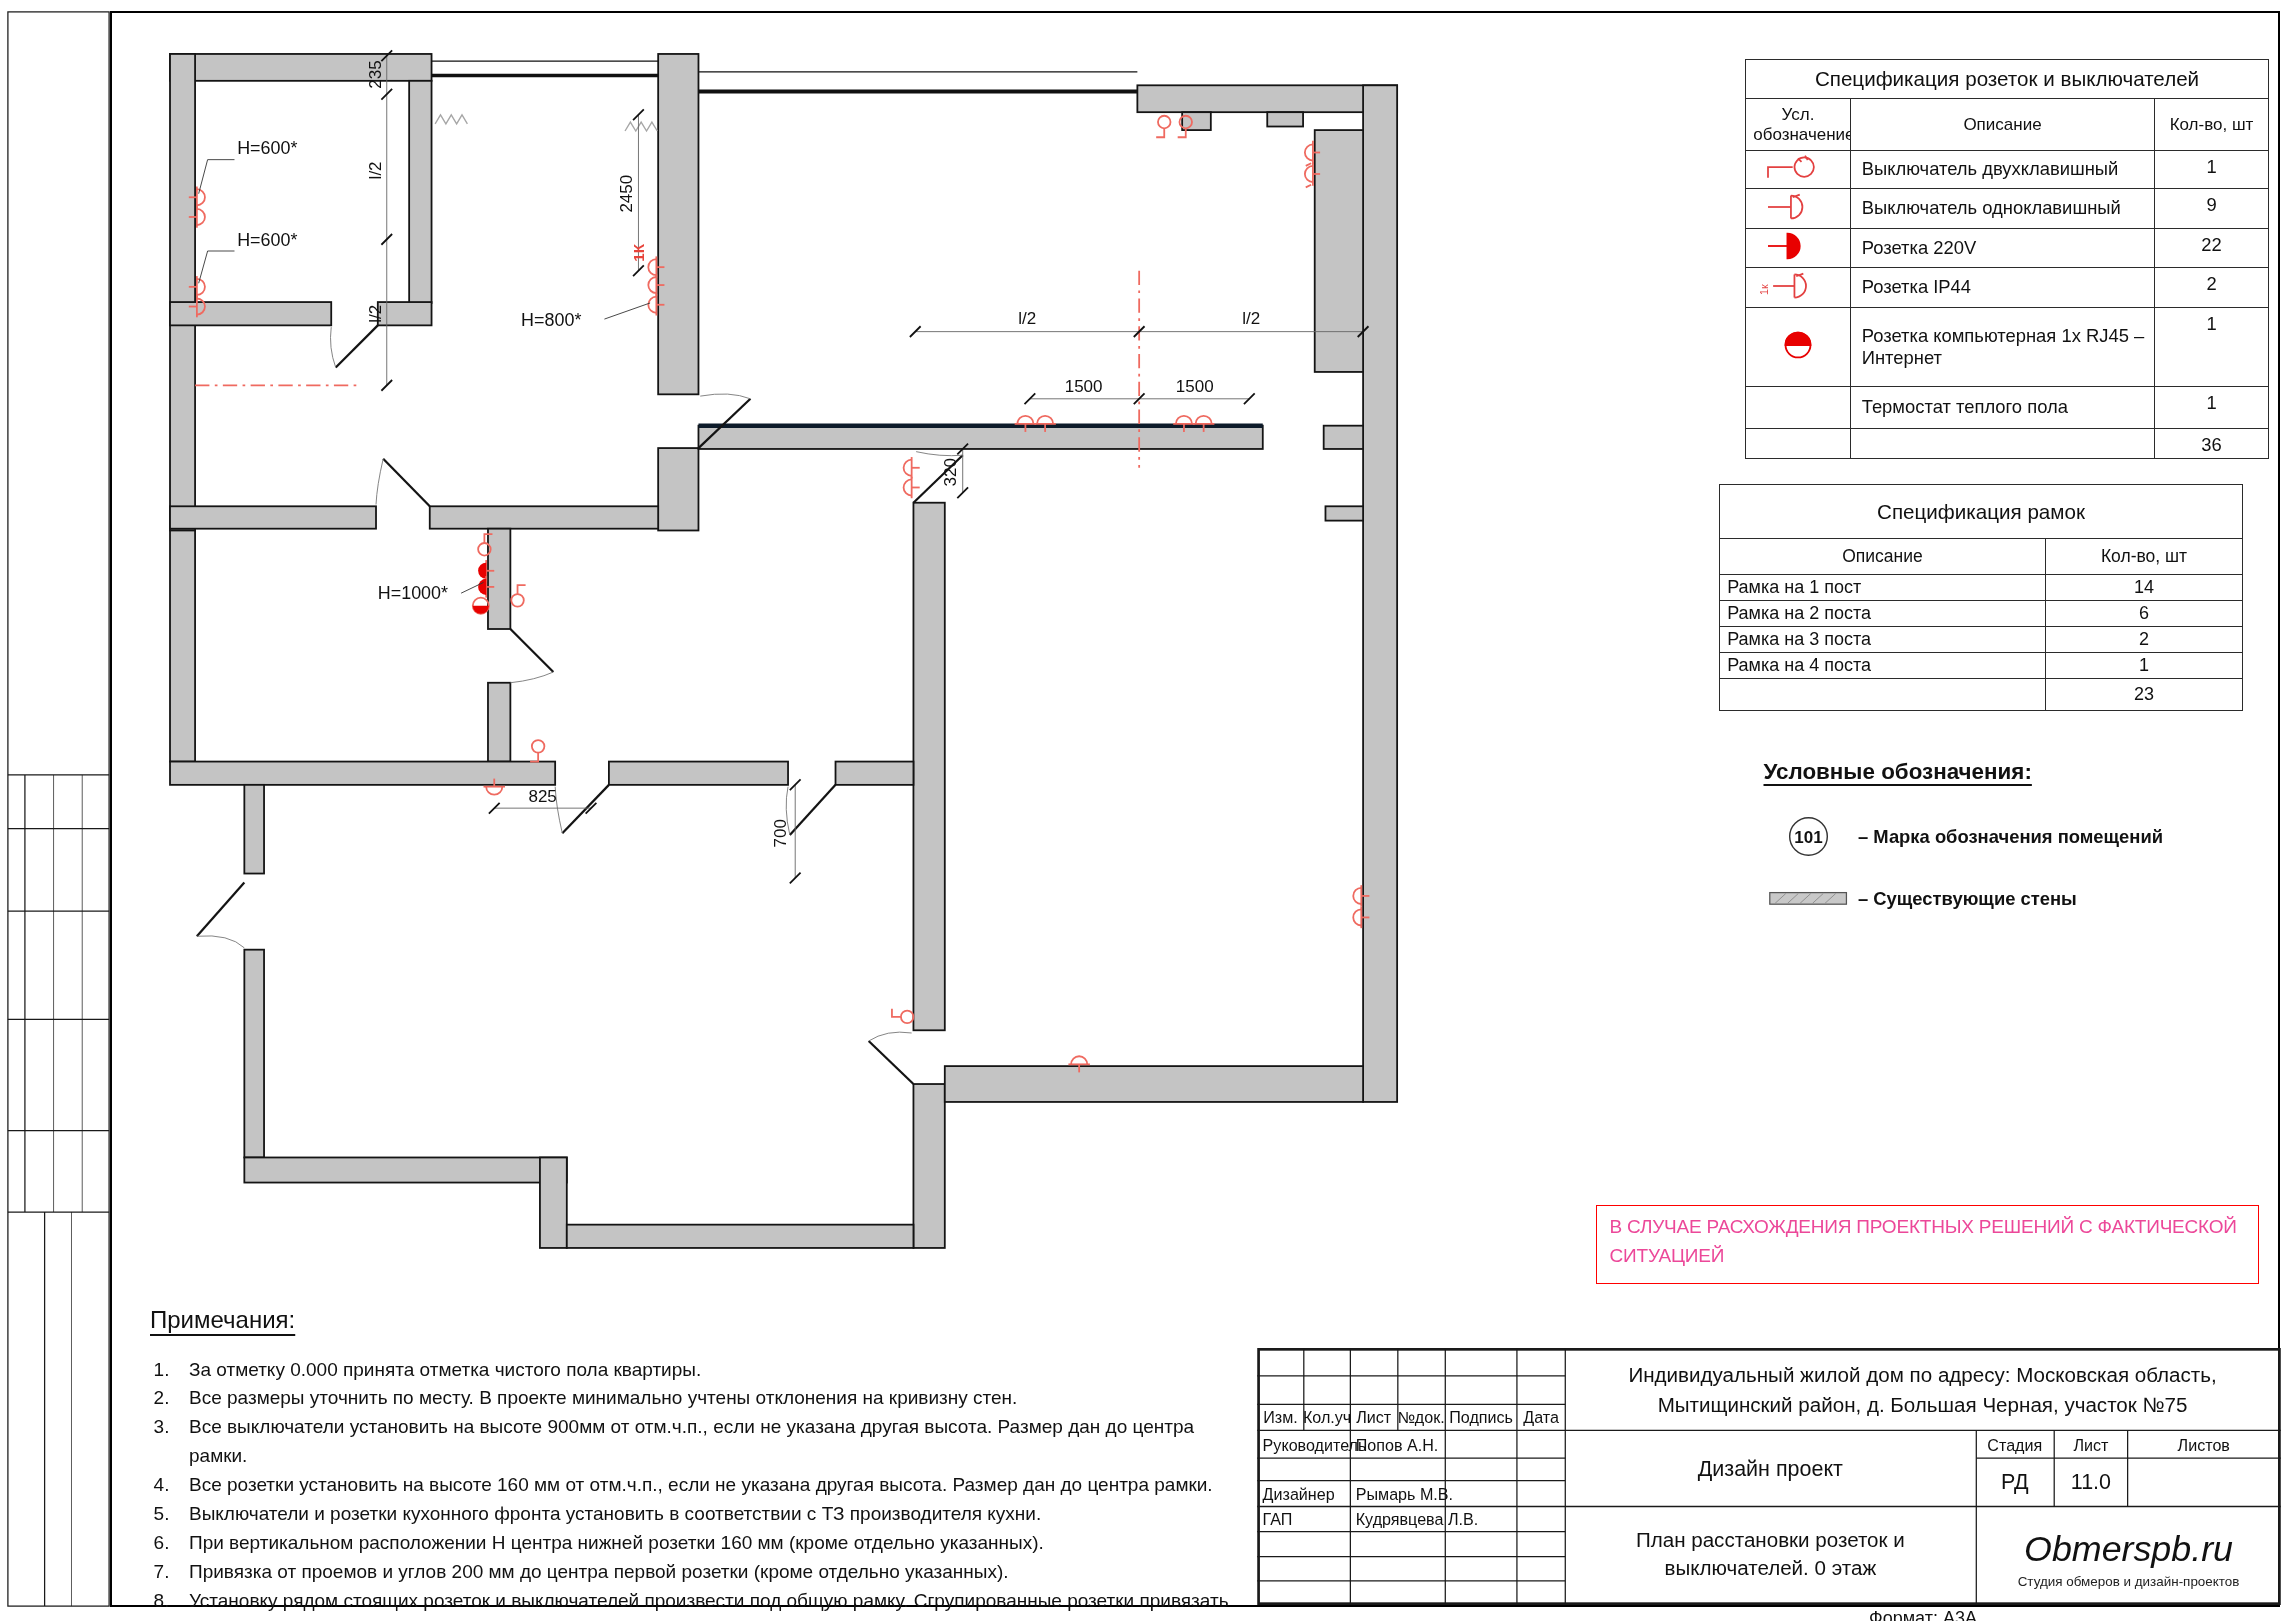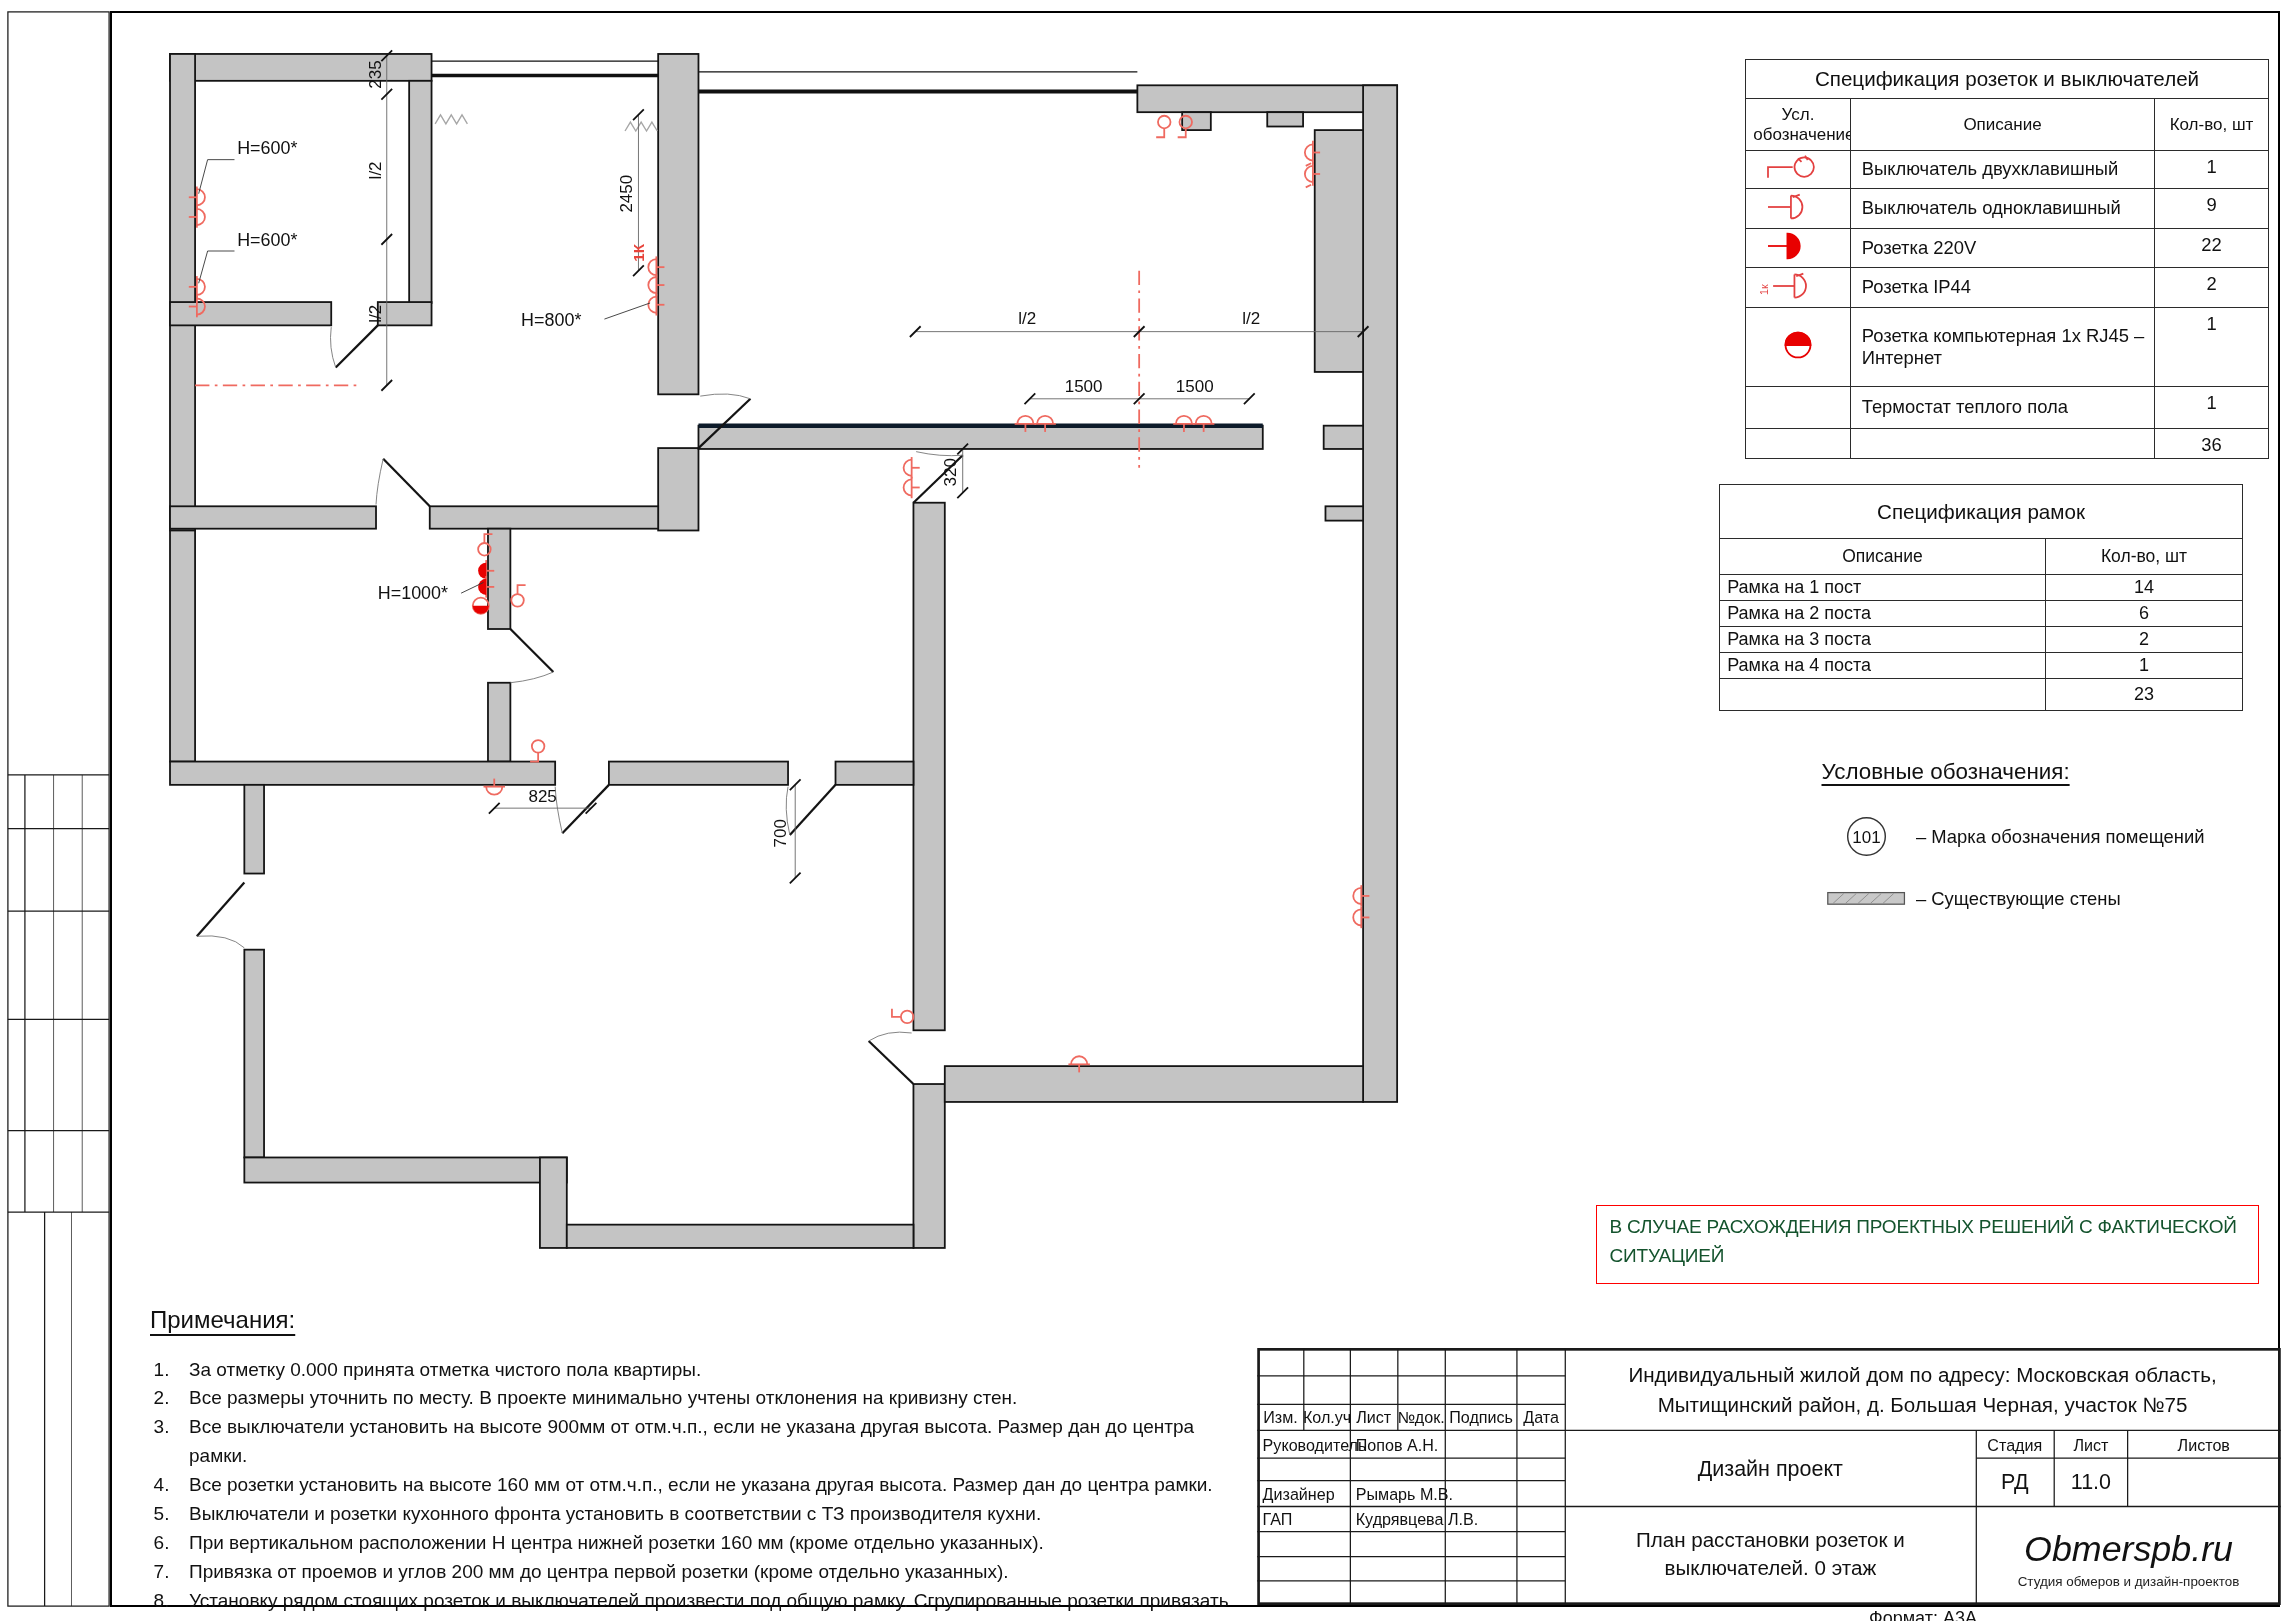--- a/index.html
+++ b/index.html
@@ -14,27 +14,27 @@
   #spec1 th { font-size:17px; text-align:center; }
   #spec1 td.desc { font-size:18.4px; text-align:left; padding-left:10.7px; }
   #spec1 td.qty { font-size:18.4px; text-align:center; vertical-align:top; padding-top:5.4px; }
   #spec1 td.sym { text-align:center; vertical-align:middle; }
   #spec2 { left:1719px; top:484px; width:523px; }
   #spec2 .title { font-size:20.6px; text-align:center; height:54px; vertical-align:middle; }
   #spec2 th { font-size:17.5px; text-align:center; height:36px; }
   #spec2 td { font-size:18px; height:26px; }
   #spec2 td.qty { text-align:center; }
   
-  #legend { left:1817px; top:759px; width:459px; }
+  #legend { left:1759px; top:759px; width:459px;font-weight:bold; }
   #legend .ltitle { font-size:22.4px; text-decoration:underline; text-underline-offset:5.4px; margin-left:4.5px; }
   .lrow { display:flex; align-items:center; margin-top:30px; }
   .lrow .lsym { width:99px; display:flex; justify-content:center; }
   .lrow .ltext { font-size:18.4px; }
   
-  #warn { left:1596px; top:1205px; width:663px; border:1.8px solid #f00; color:#14532d; font-size:19px; line-height:1.5; padding:7.2px 10.7px 12.5px 12.5px; letter-spacing:-0.2px; }
+  #warn { left:1596px; top:1205px; width:663px; border:1.8px solid #f00; color:#ec4899; font-size:19px; line-height:1.5; padding:7.2px 10.7px 12.5px 12.5px; letter-spacing:-0.2px; }
   
   #notes { left:150px; top:1306px; width:1097px; }
   #notes .ntitle { font-size:24px; font-weight:normal; text-decoration:underline; text-underline-offset:6.3px; margin-bottom:21.5px; }
   .note { display:flex; font-size:19px; line-height:1.52; }
   .note .n { width:39px; flex:0 0 39px; padding-left:3.6px; }
   .note .t { flex:1; }
   #fmt { left:1565px; top:1608px; width:716px; text-align:center; font-size:18px; }
   svg text { font-family:"Liberation Sans", sans-serif; }
   .dimtxt { font-size:19px; fill:#111; }
   .htxt { font-size:20px; fill:#111; }

